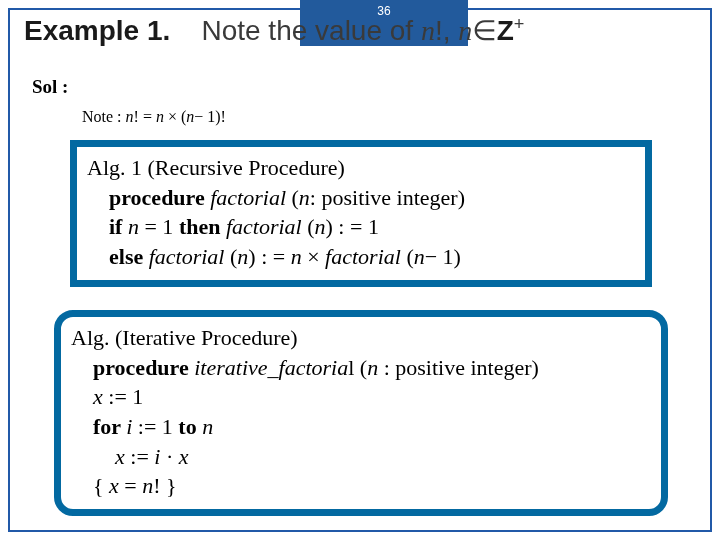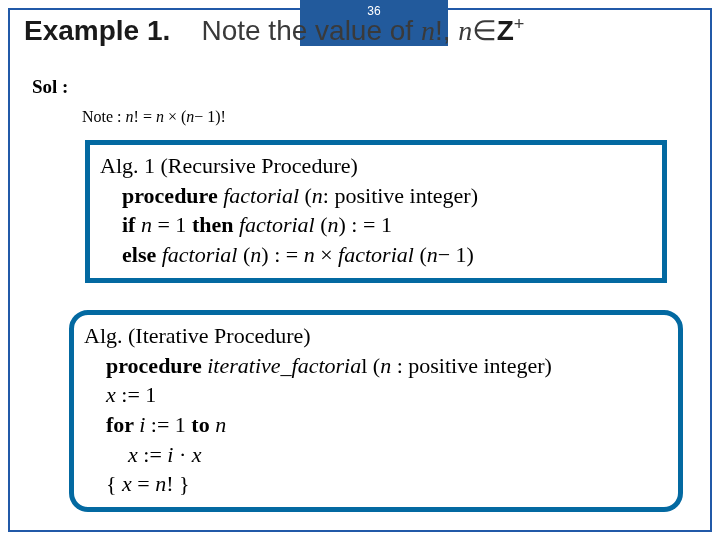--- a/index.html
+++ b/index.html
@@ -13,21 +13,21 @@
     }
     .slide-border {
       position: absolute;
       top: 8px; left: 8px; right: 8px; bottom: 8px;
       border: 2px solid #2159a8;
     }
     .page-badge {
       position: absolute;
       top: 0;
       left: 300px;
-      width: 148px;
+      width: 168px;
       height: 46px;
       background: #225a9c;
       color: #fff;
       font-family: Arial, sans-serif;
       font-size: 12px;
       text-align: center;
       padding-top: 4px;
     }
     .title {
       position: absolute;
@@ -52,26 +52,25 @@
     .note {
       position: absolute;
       top: 108px;
       left: 82px;
       font-size: 16px;
       font-family: "Times New Roman", serif;
     }
     .note .italic { font-style: italic; }
     .alg-box {
       position: absolute;
-      border: 5px solid #0369a1;
+      border: 7px solid #0369a1;
       padding: 6px 10px 8px 10px;
       font-size: 22px;
       font-family: "Times New Roman", serif;
       line-height: 1.35;
-      margin-left: 15px;
     }
     .alg1 {
       top: 140px;
       left: 70px;
       width: 582px;
     }
     .alg2 {
       top: 310px;
       left: 54px;
       width: 614px;

